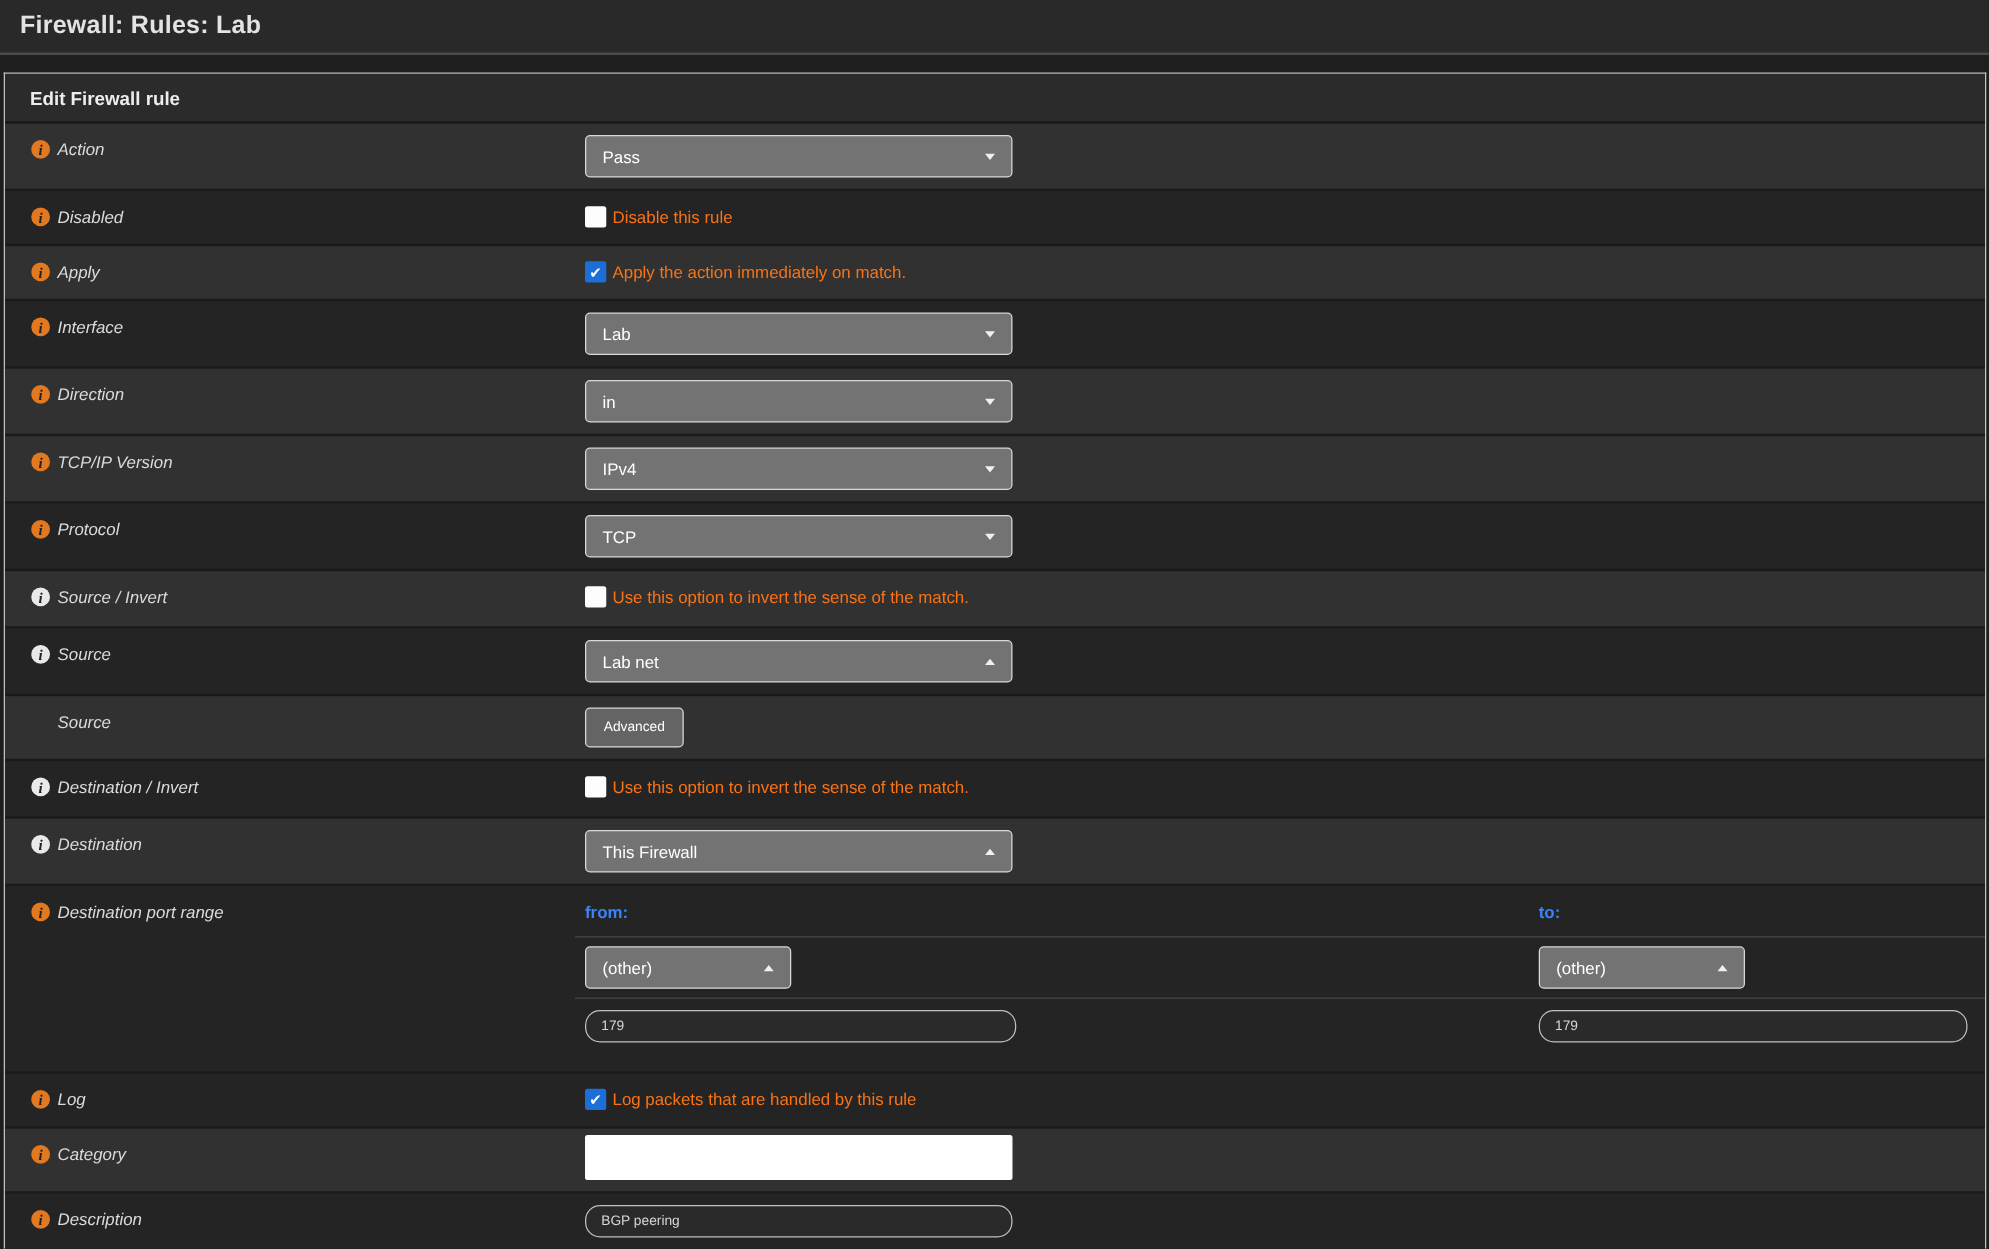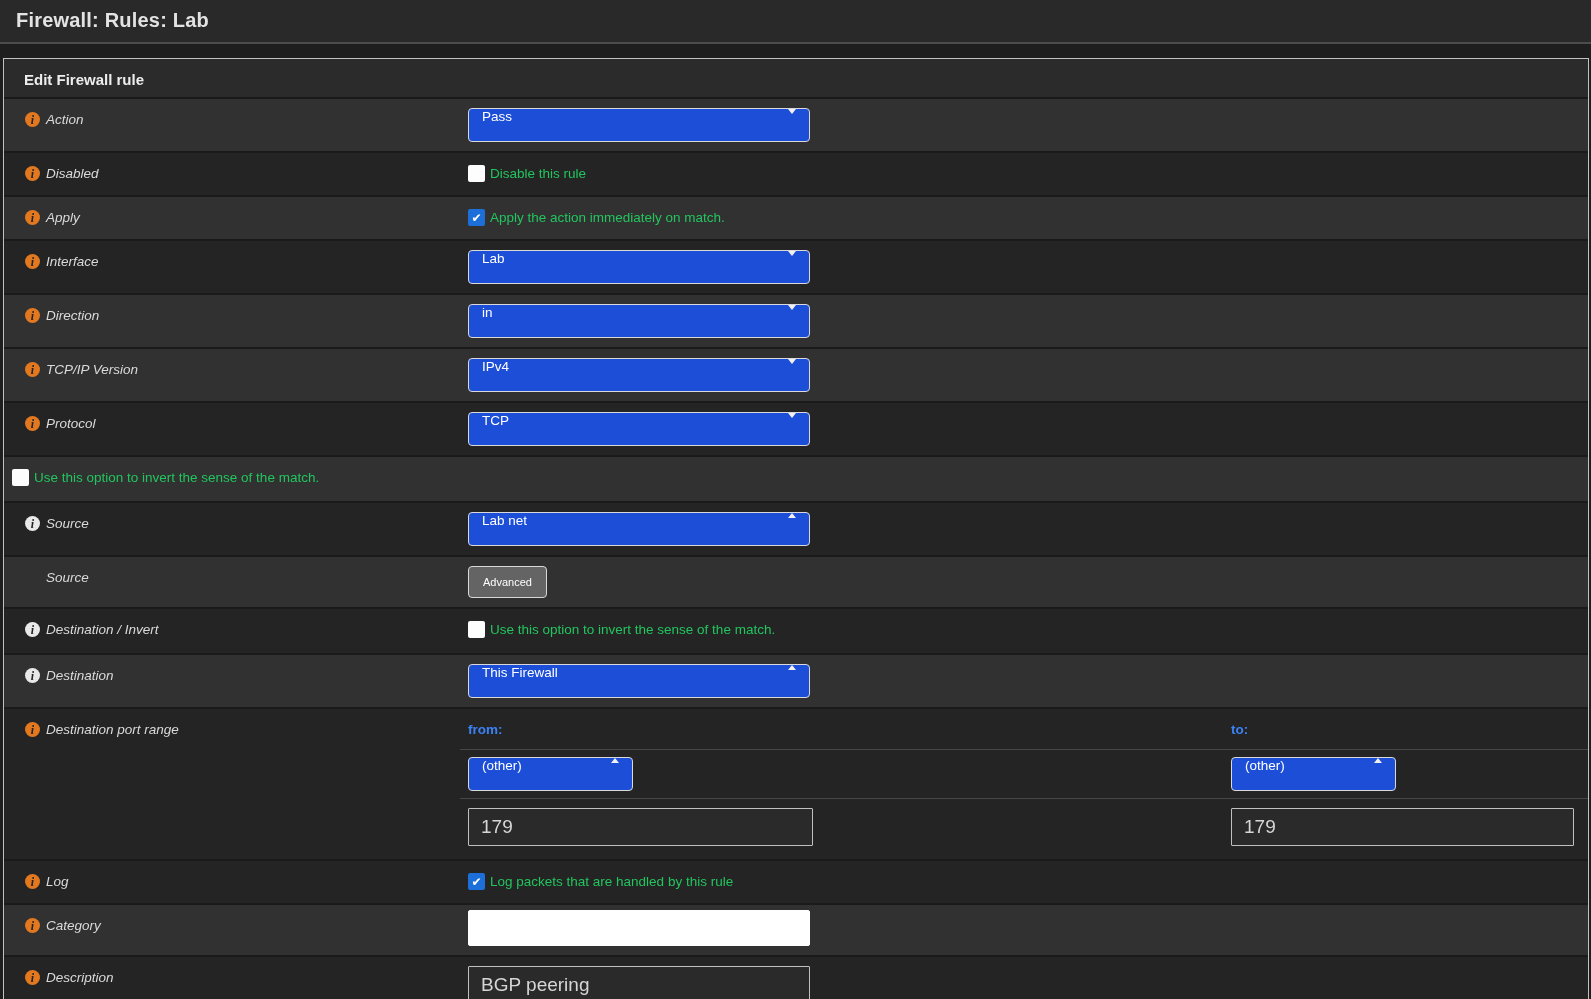--- a/index.html
+++ b/index.html
@@ -74,27 +74,28 @@
     font-family: "Liberation Serif", "DejaVu Serif", serif;
     font-style: italic;
     font-weight: bold;
     font-size: 12px;
     color: #222;
     line-height: 1;
   }
   .info-icon.orange { background: #e2781f; }
   .info-icon.white  { background: #e9e9e9; }
   .select-btn {
-    background: #1d4ed8;
+    background: #737373;
     border: 1px solid #d9d9d9;
     border-radius: 4px;
     color: #fff;
     height: 34px;
     width: 342px;
     display: flex;
+    align-items: center;
     justify-content: space-between;
     padding: 0 13px;
     cursor: pointer;
   }
   .select-btn.small { width: 165px; }
   .caret { width: 0; height: 0; border-left: 4.5px solid transparent; border-right: 4.5px solid transparent; }
   .caret.down { border-top: 5px solid #f0f0f0; }
   .caret.up   { border-bottom: 5px solid #f0f0f0; }
   .cb-row { display: flex; align-items: center; padding-top: 3px; }
   .checkbox {
@@ -107,39 +108,39 @@
     justify-content: center;
     cursor: pointer;
   }
   .checkbox.checked { background: #1c6fd8; }
   .checkbox.checked::after {
     content: "\2714";
     color: #fff;
     font-size: 12px;
     line-height: 1;
   }
-  .cb-label { margin-left: 5px; color: #22c55e; }
+  .cb-label { margin-left: 5px; color: #f97316; }
   .btn-advanced {
     background: #646464;
     border: 1px solid #d9d9d9;
     border-radius: 4px;
     color: #fff;
     font-family: inherit;
     font-size: 11px;
     padding: 9px 14px;
     cursor: pointer;
   }
   .txt-dark {
     background: #2a2a2a;
     border: 1px solid #c0c0c0;
-    border-radius: 1px;
+    border-radius: 12px;
     color: #d6d6d6;
     font-family: inherit;
-    font-size: 19px;
-    height: 38px;
+    font-size: 11px;
+    height: 26px;
     width: 345px;
     padding: 0 12px;
   }
   .txt-white {
     background: #ffffff;
     border: 1px solid #ffffff;
     border-radius: 2px;
     height: 36px;
     width: 342px;
     font-family: inherit;
@@ -253,20 +254,24 @@
     </div>
     <div class="cell-field">
       <div class="select-btn">
         <span>TCP</span>
         <span class="caret down"></span>
       </div>
     </div>
   </div>
 
   <div class="frow light" style="min-height:46px">
+    <div class="cell-label">
+      <span class="info-icon white"></span>
+      <span class="label-text">Source / Invert</span>
+    </div>
     <div class="cell-field">
       <div class="cb-row">
         <span class="checkbox"></span>
         <span class="cb-label">Use this option to invert the sense of the match.</span>
       </div>
     </div>
   </div>
 
   <div class="frow dark" style="min-height:54px">
     <div class="cell-label">

